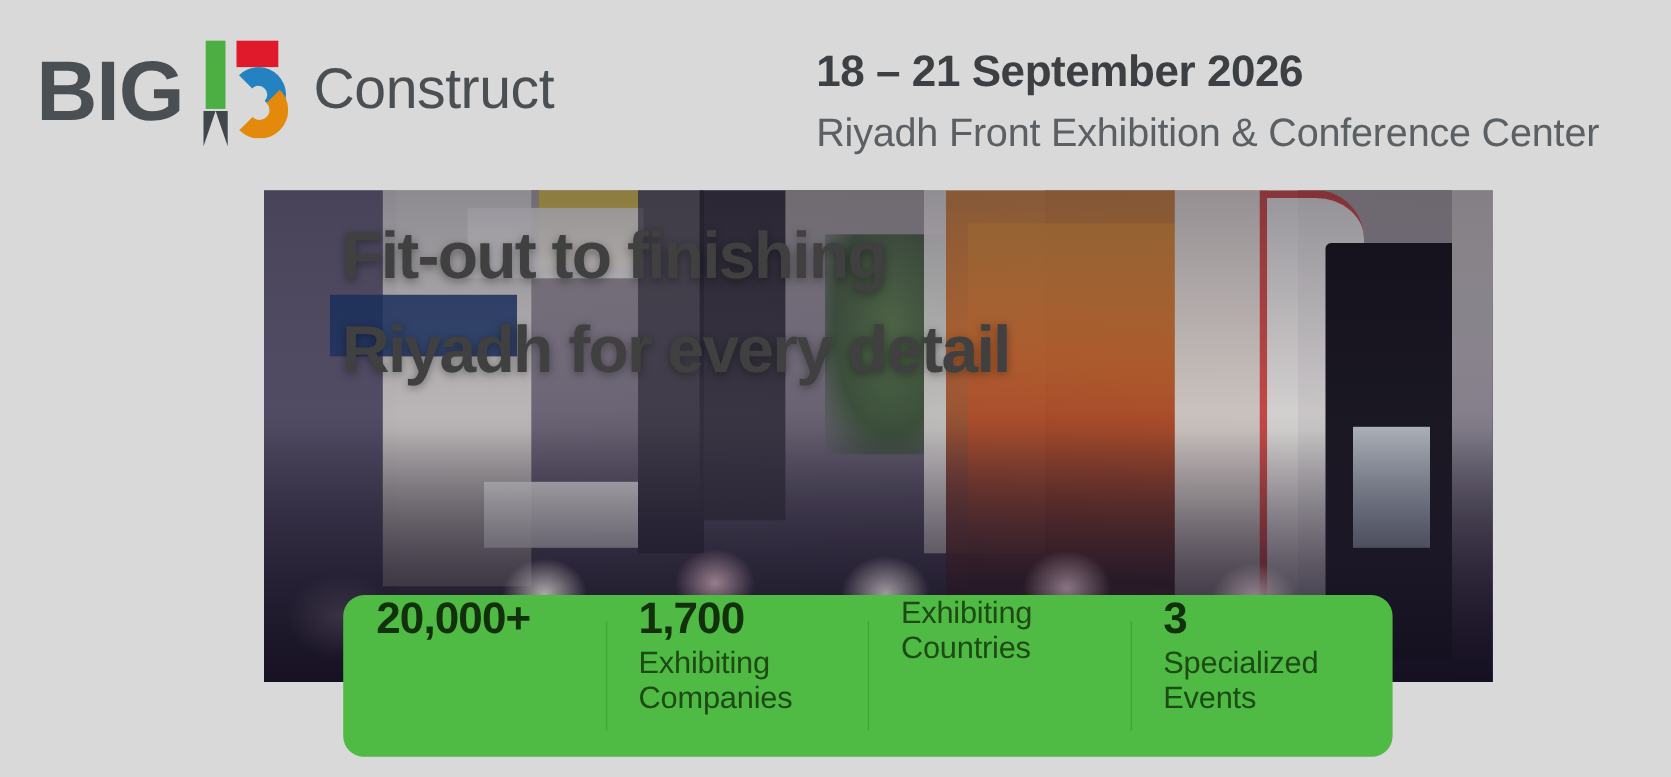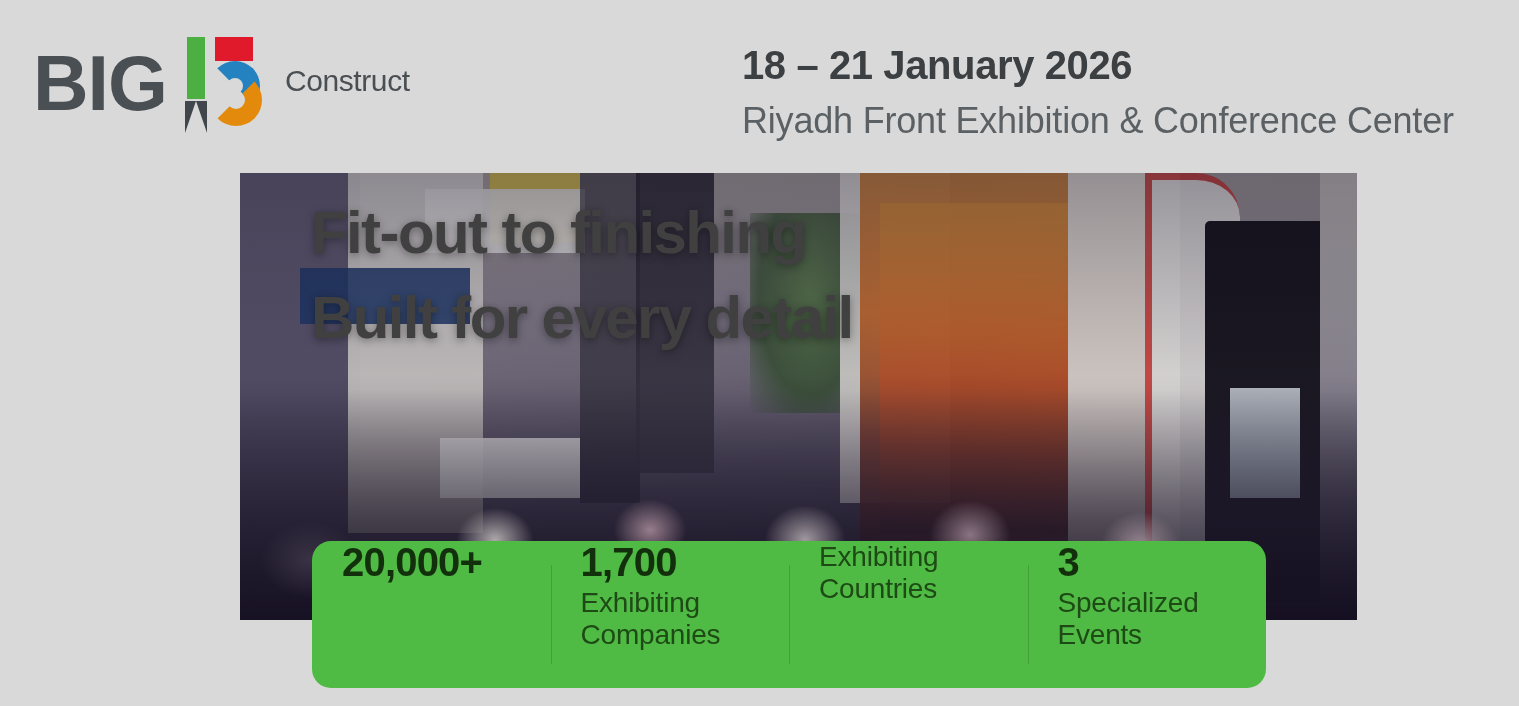--- a/index.html
+++ b/index.html
@@ -87,21 +87,21 @@
     border-left: 11px solid #40464b;
     border-right: 11px solid #40464b;
     border-bottom: 32px solid transparent;
   }
 
   #brand-words {
     line-height: 1.02;
     padding-bottom: 3px;
   }
   #brand-construct {
-    font-size: 30px;
+    font-size: 52px;
     font-weight: 300;
     color: #4a4f54;
     letter-spacing: -0.4px;
     display: block;
   }
   #brand-saudi {
     font-size: 45px;
     font-weight: bold;
     color: #3c4247;
     letter-spacing: -0.3px;
@@ -342,21 +342,21 @@
       <div id="five-dark-wedge"></div>
     </div>
 
     <div id="brand-words">
       <span id="brand-construct">Construct</span>
     </div>
 
   </div>
 
   <div id="event-info">
-    <div id="event-dates">18 – 21 January 2026</div>
+    <div id="event-dates">18 – 21 September 2026</div>
     <div id="event-venue">Riyadh Front Exhibition &amp; Conference Center</div>
   </div>
 
 </div>
 
 <div id="hero">
 
   <div id="hero-photo">
     <div class="ph" id="ph-base"></div>
     <div class="ph" id="ph-left-wall"></div>
@@ -378,21 +378,21 @@
     <div class="ph" id="ph-far-right"></div>
     <div class="ph" id="ph-crowd"></div>
   </div>
 
   <div id="hero-scrim"></div>
 
 </div>
 
 <div id="hero-headline">
   <span class="hl-line">Fit-out to finishing</span>
-  <span class="hl-line">Built for every detail</span>
+  <span class="hl-line">Riyadh for every detail</span>
 </div>
 
 <div id="stats-bar">
 
   <div class="stat-cell">
     <div class="stat-value">20,000+</div>
   </div>
 
   <div class="stat-cell">
     <div class="stat-value">1,700</div>

